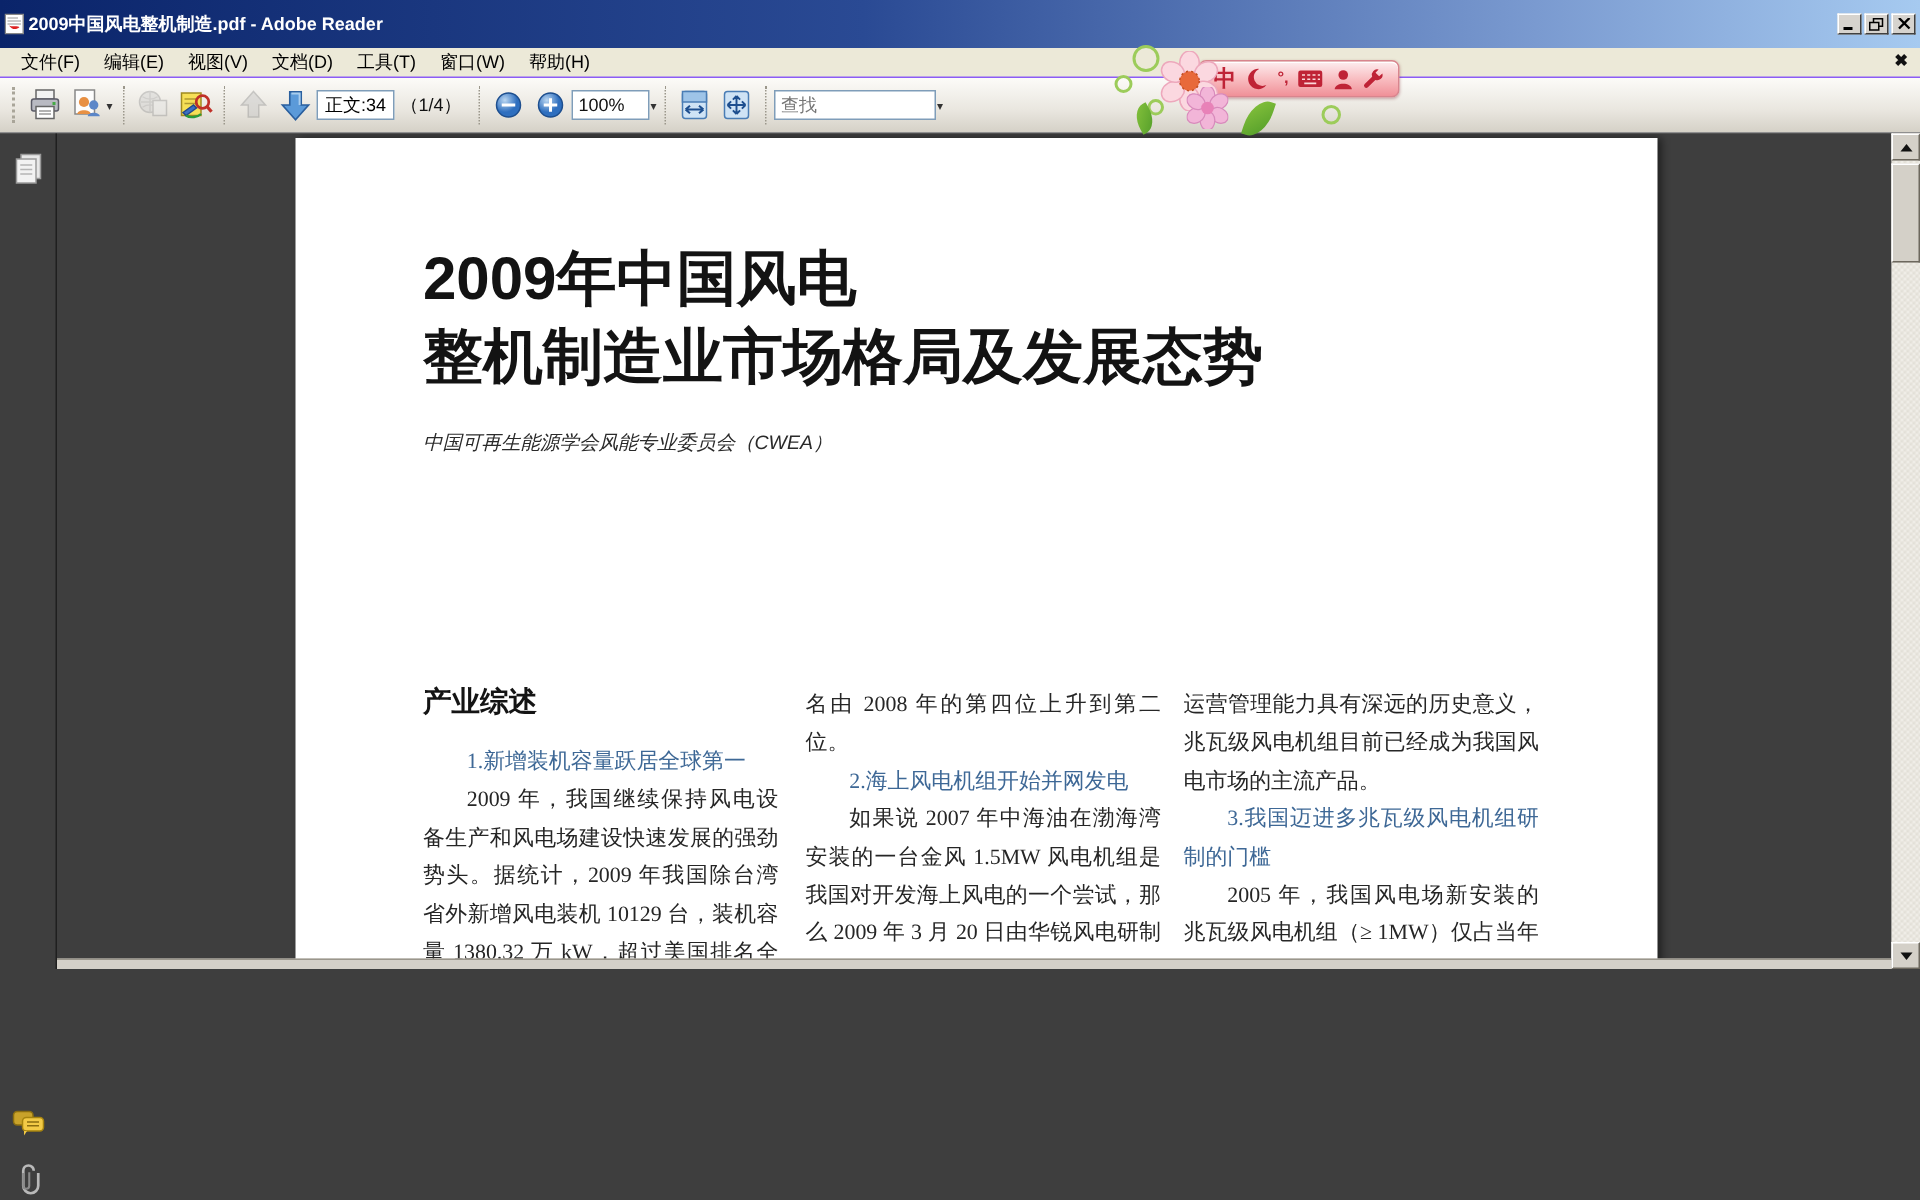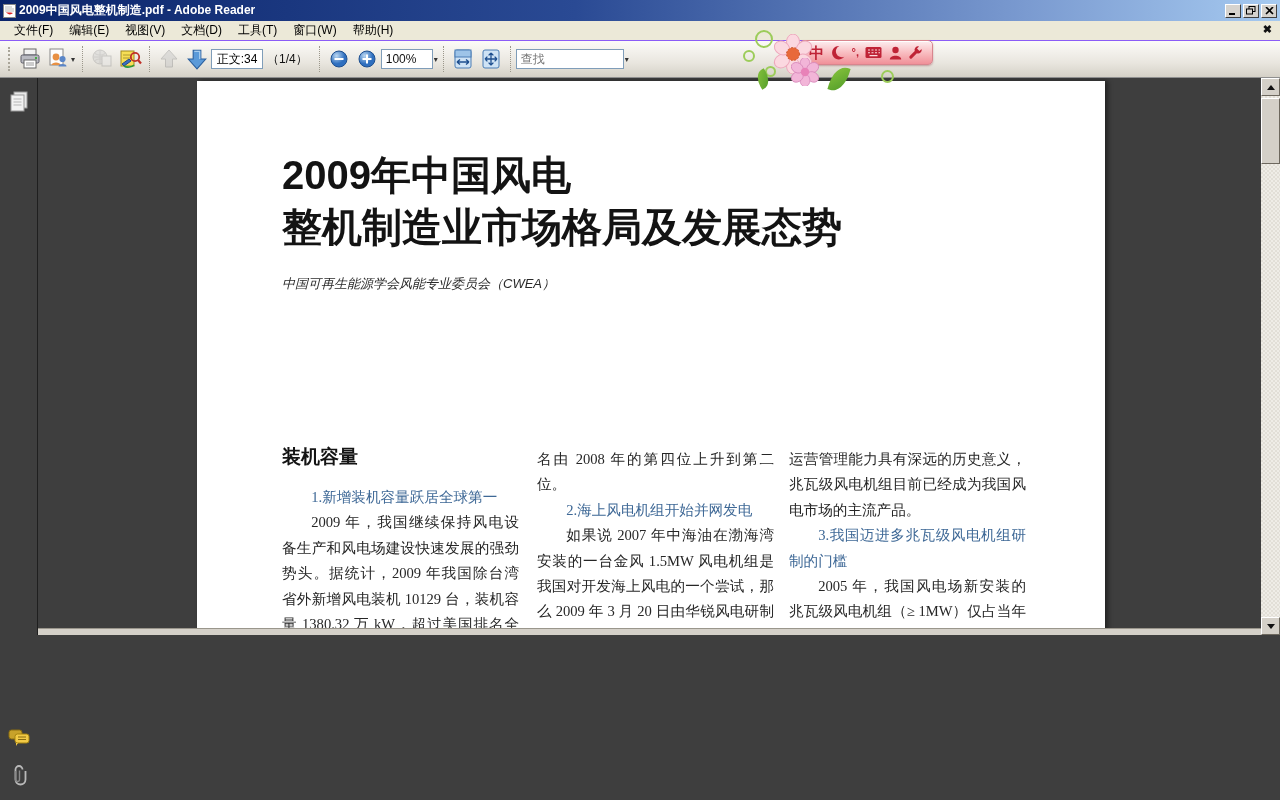--- a/index.html
+++ b/index.html
@@ -1,21 +1,21 @@
 <!DOCTYPE html>
 <html><head>
 <meta charset="utf-8">
 <style>
   * { margin:0; padding:0; box-sizing:border-box; }
   html,body { width:1280px; height:800px; overflow:hidden;
     font-family:"Liberation Sans", sans-serif; }
   .window { position:relative; width:1280px; height:800px; background:#3e3e3e; }
 
   
-  .titlebar { height:21px; display:flex; align-items:center; padding:0 2px;
+  .titlebar { height:32px; display:flex; align-items:center; padding:0 2px;
     background:linear-gradient(to right,#0a246a 0%,#2a4a94 45%,#7a9ad0 80%,#a6caf0 100%); }
   .titlebar .doc-icon { width:13px; height:14px; margin:0 3px 0 1px; flex:none; }
   .titlebar .title-text { color:#fff; font-size:12px; font-weight:bold; flex:1;
     white-space:nowrap; overflow:hidden; }
   .winbtns { display:flex; gap:2px; margin-right:1px; }
   .winbtn { width:16px; height:14px; background:#d6d3ce; border:1px solid;
     border-color:#fff #404040 #404040 #fff; display:flex; align-items:center;
     justify-content:center; font-size:9px; font-weight:bold; color:#000; }
 
   
@@ -338,21 +338,21 @@
       </svg>
     </div>
 
     <div class="canvas">
       <div class="page">
         <div class="doc-title">
           <div>2009年中国风电</div>
           <div>整机制造业市场格局及发展态势</div>
         </div>
         <div class="doc-subtitle">中国可再生能源学会风能专业委员会（CWEA）</div>
-        <div class="section-heading">装机容量</div>
+        <div class="section-heading">产业综述</div>
 
         <div class="col col-1">
           <p class="p-sub">1.新增装机容量跃居全球第一</p>
           <p class="p-body">2009 年，我国继续保持风电设备生产和风电场建设快速发展的强劲势头。据统计，2009 年我国除台湾省外新增风电装机 10129 台，装机容量 1380.32 万 kW，超过美国排名全球第一。与 2008 年当年新增装机 615.37 万 kW、累计装机 1201.96 万 kW 相比，2009 年新增装机增长率达 124.3%，累计装机增长率达 114.8%，连续第四年翻番。参照全球风能理事会（GWEC）对全球风电装机的统计数据，2009 年底我国除台湾省外累计风电装机容量 2580.5 万 kW，全球排</p>
         </div>
         <div class="col col-2">
           <p class="p-cont">名由 2008 年的第四位上升到第二位。</p>
           <p class="p-sub">2.海上风电机组开始并网发电</p>
           <p class="p-body">如果说 2007 年中海油在渤海湾安装的一台金风 1.5MW 风电机组是我国对开发海上风电的一个尝试，那么 2009 年 3 月 20 日由华锐风电研制的首台 3MW 风电机组在上海东海大桥海上风电场的安装成功，则标志着我国真正意义的海上风电开发正式拉开帷幕。2009 年 9 月，东海大桥海上风电场首批三台机组并网发电，从此使我国电力消费中首次出现海上风电。东海大桥海上风电项目是国家发改委核准的我国第一个大型海上风电项目，它的建成和投运对进一步提高我国海上风电场的开发设计、施工组织、</p>
         </div>

